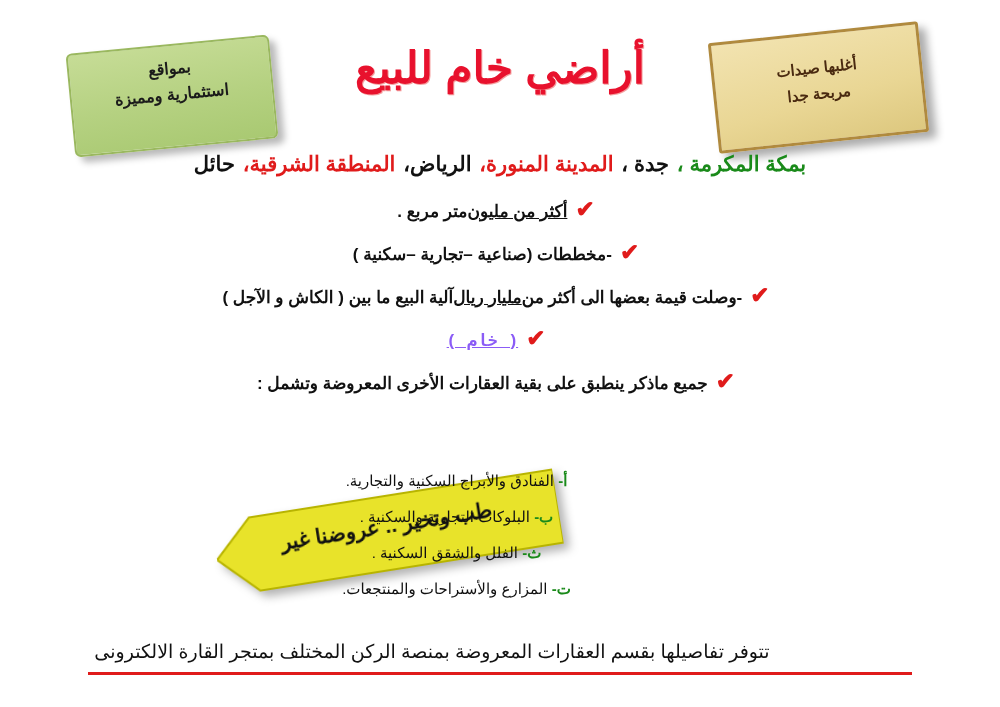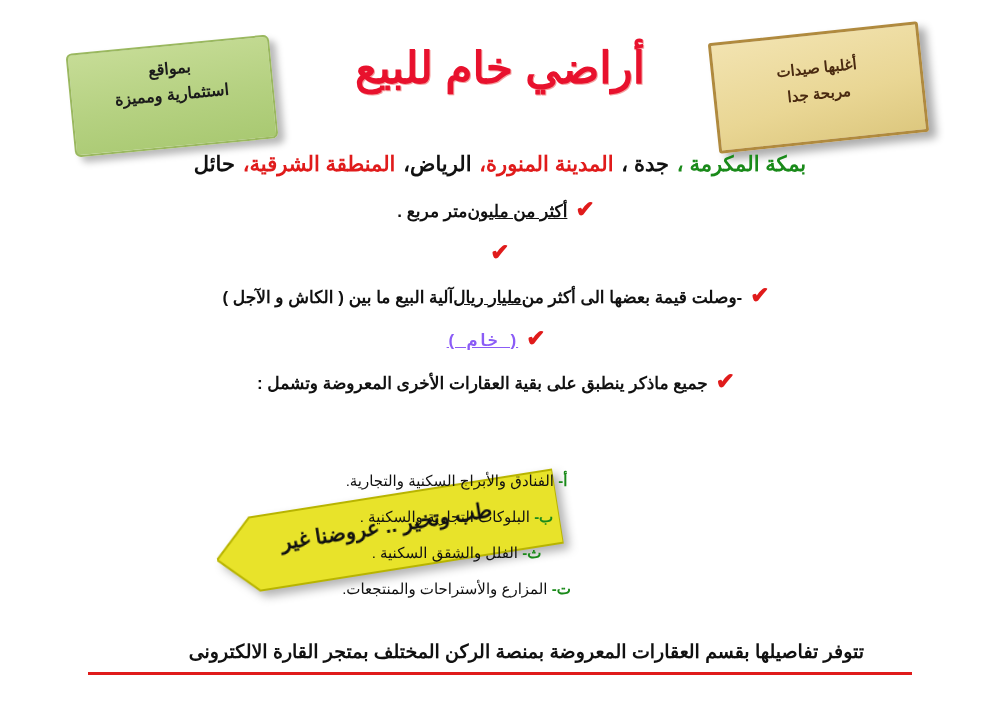--- a/index.html
+++ b/index.html
@@ -167,22 +167,23 @@
     font-weight: bold;
     color: #111111;
   }
 
   
   .footer {
     position: absolute;
     top: 640px;
     left: 0;
     width: 864px;
+    text-align: center;
     font-size: 19px;
-    font-weight: bold;
+    font-weight: normal;
     color: #111111;
     white-space: nowrap;
   }
   .footer-underline {
     position: absolute;
     top: 672px;
     left: 88px;
     width: 824px;
     height: 3px;
     background: #e01b1b;
@@ -219,20 +220,21 @@
 <div class="bullets">
 
   <div class="bullet-row">
     <span class="check">✔</span>
     <span class="u">أكثر من مليون</span>
     <span> متر مربع .</span>
   </div>
 
   <div class="bullet-row">
     <span class="check">✔</span>
+    <span>-مخططات (صناعية –تجارية –سكنية )</span>
   </div>
 
   <div class="bullet-row">
     <span class="check">✔</span>
     <span>-وصلت قيمة بعضها الى أكثر من </span>
     <span class="u">مليار ريال</span>
     <span> آلية البيع ما بين ( الكاش و  الآجل )</span>
   </div>
 
   <div class="bullet-row">

